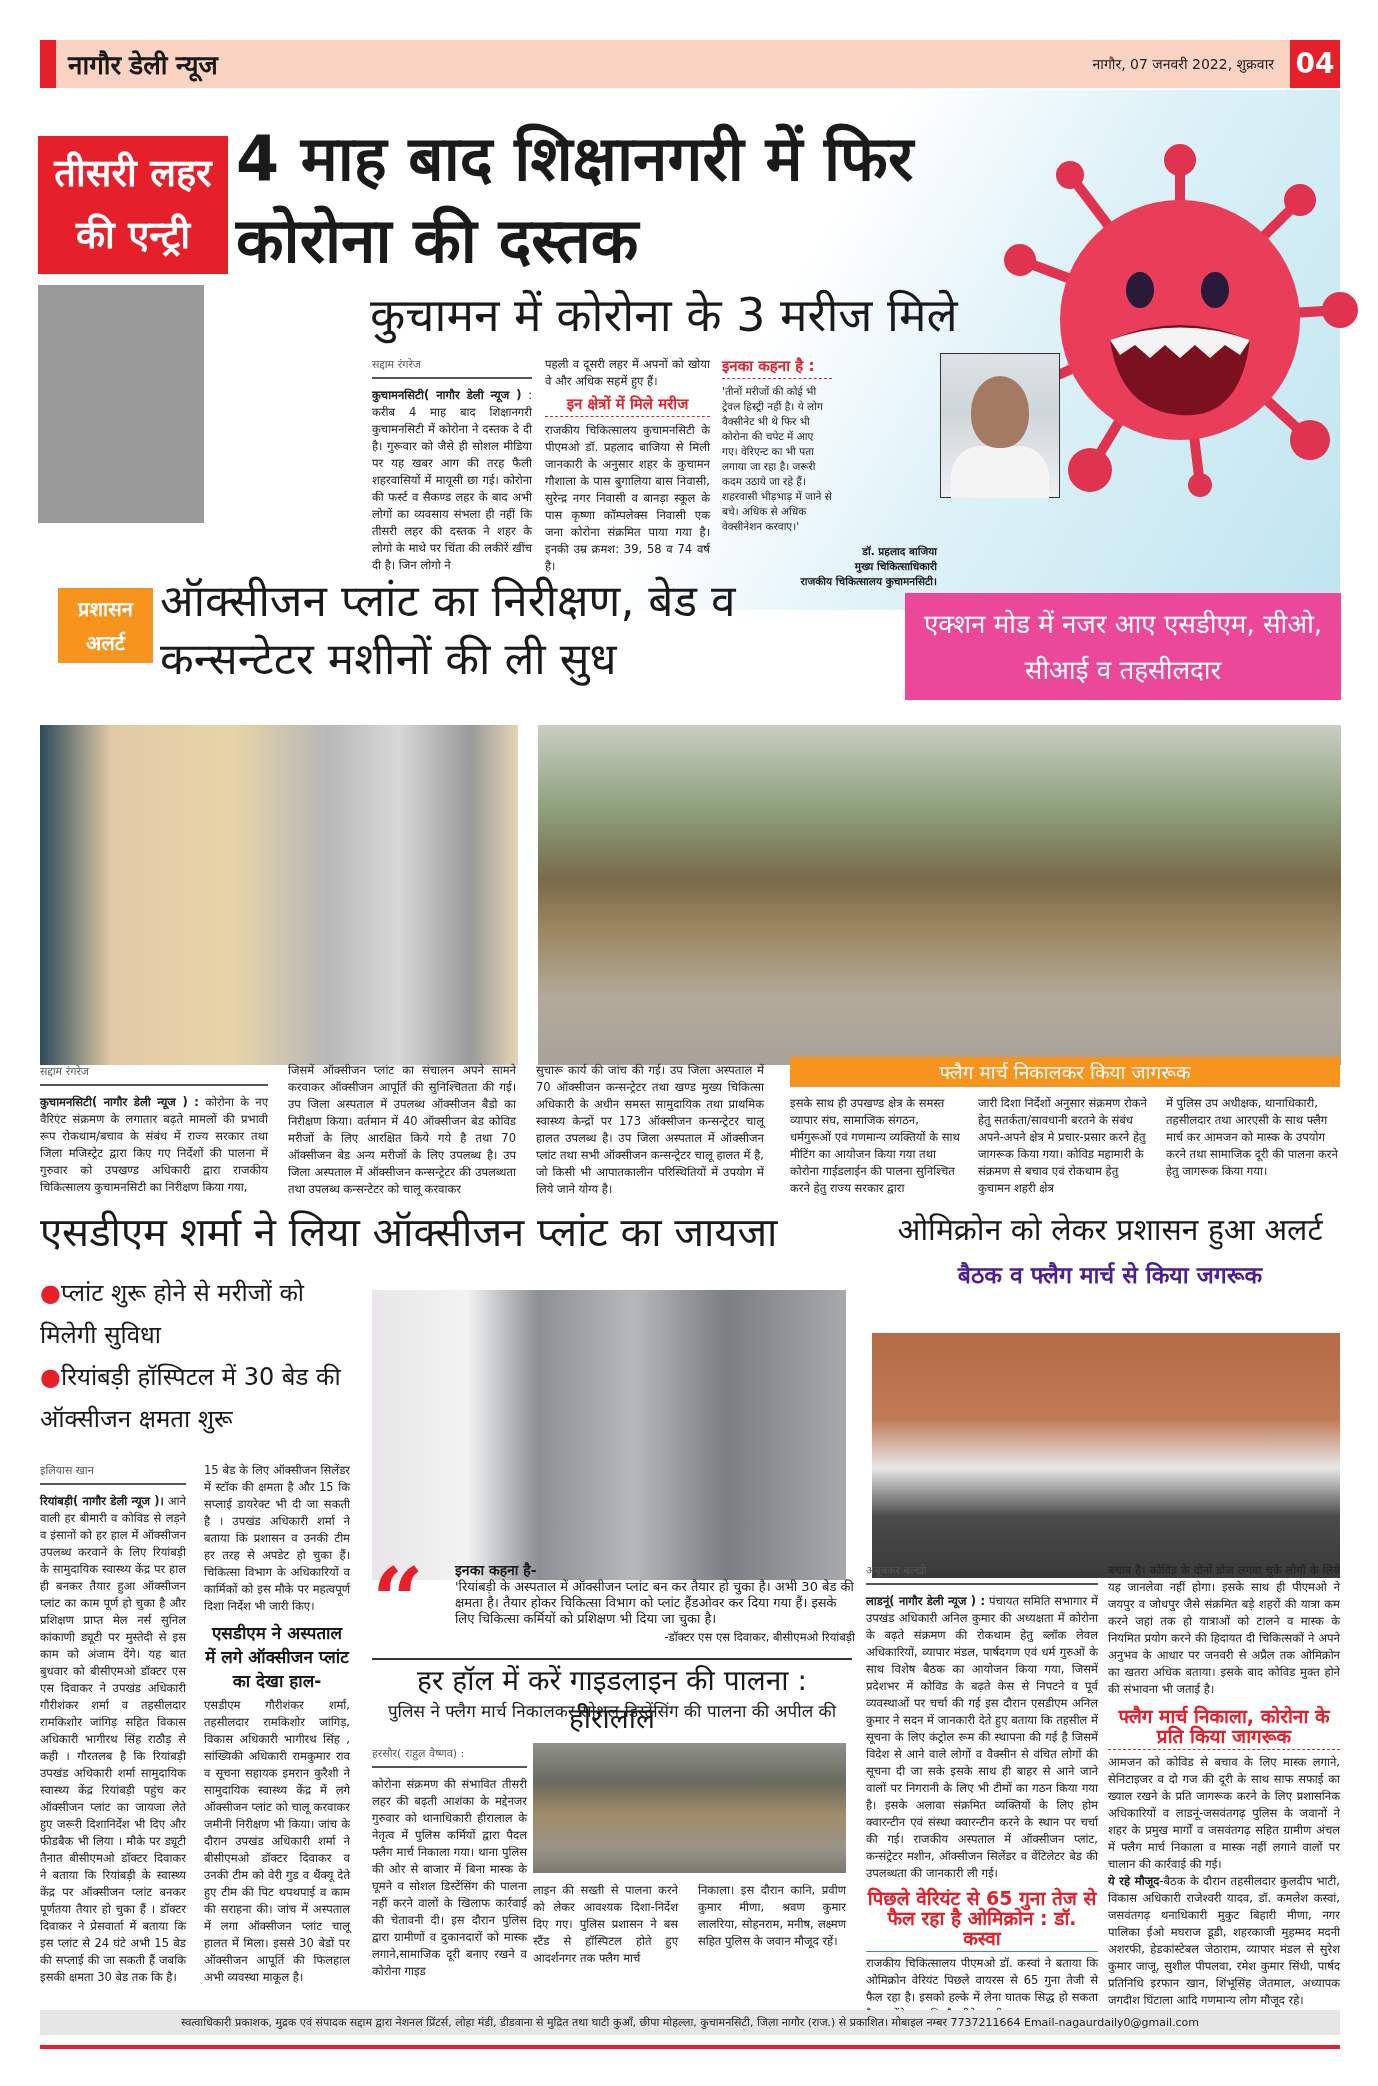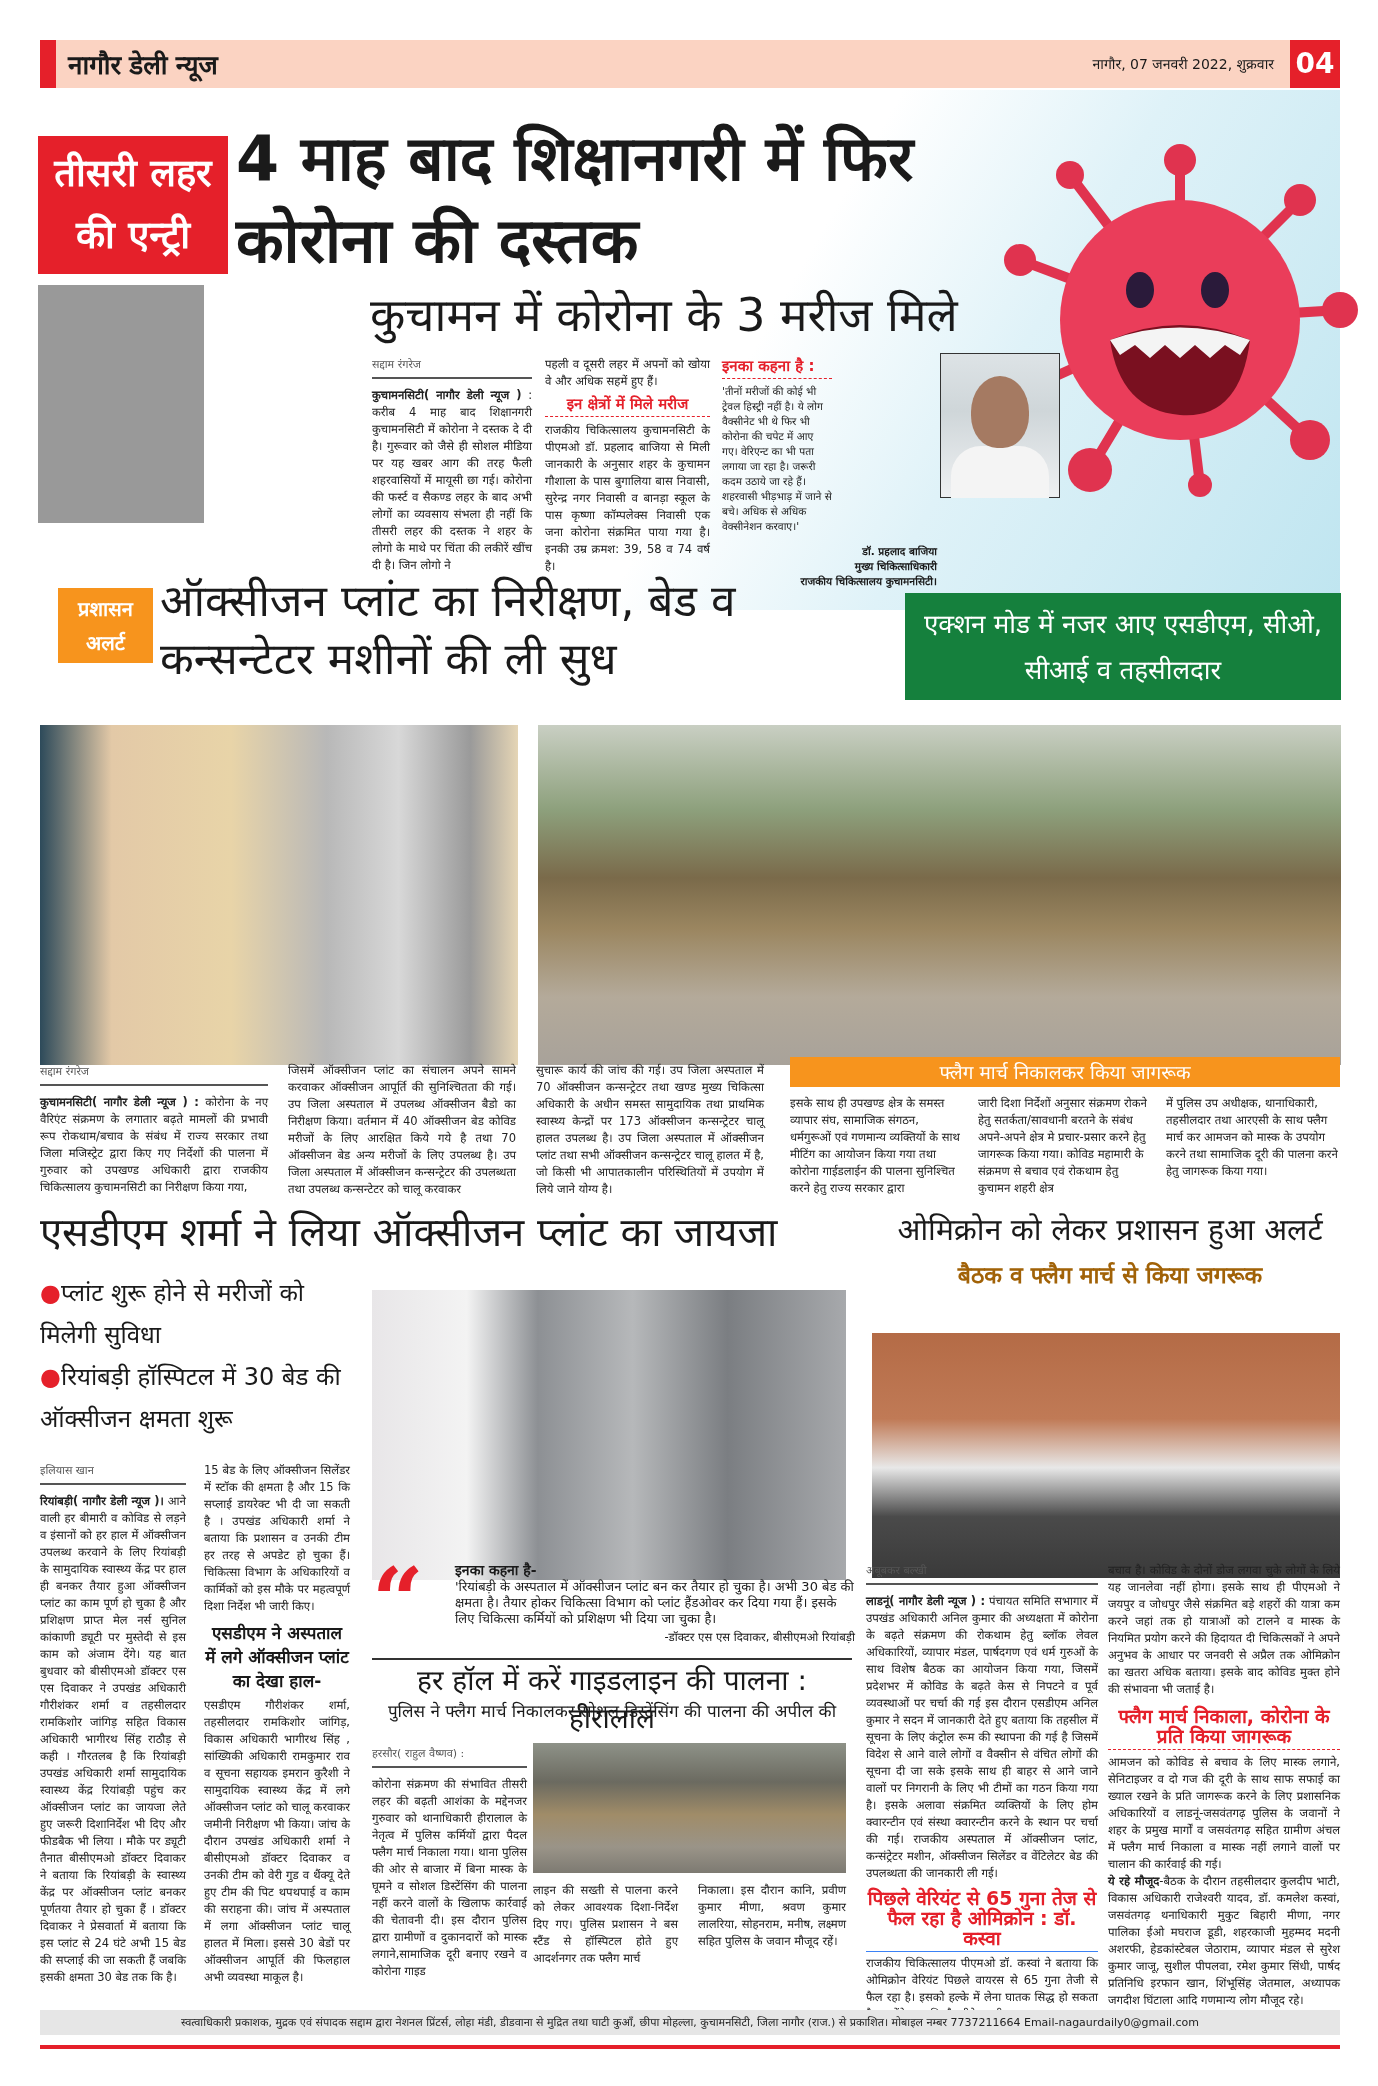--- a/index.html
+++ b/index.html
@@ -24,31 +24,31 @@
   .col { font-size: 11.5px; line-height: 17px; text-align: justify; color: #222; }
   .col b { font-weight: bold; }
   .redhead { color: #e5202a; font-weight: bold; font-size: 15px; text-align: center; border-bottom: 1px dashed #e5202a; padding-bottom: 3px; margin: 3px 0 5px; }
 
   .doc-photo { left: 940px; top: 353px; width: 120px; height: 145px; border: 1px solid #333; background: linear-gradient(180deg, #dde3e6 0%, #cfd6d9 40%, #eef0f2 100%); }
   .doc-photo .face { position: absolute; left: 30px; top: 22px; width: 58px; height: 72px; border-radius: 50% 50% 45% 45%; background: #a57a62; }
   .doc-photo .coat { position: absolute; left: 10px; top: 92px; width: 98px; height: 52px; background: #f4f4f4; border-radius: 30px 30px 0 0; }
 
   .orangebox { left: 58px; top: 588px; width: 95px; height: 75px; background: #f7941d; color: #fff; font-size: 20px; font-weight: bold; text-align: center; line-height: 34px; padding-top: 4px; }
   .headline2 { left: 160px; top: 572px; width: 720px; font-size: 44px; line-height: 58px; color: #1a1a1a; }
-  .actionbox { left: 905px; top: 593px; width: 436px; height: 107px; background: #15803d; color: #fff; font-size: 26px; text-align: center; line-height: 46px; padding-top: 8px; }
+  .actionbox { left: 905px; top: 593px; width: 436px; height: 107px; background: #ec4899; color: #fff; font-size: 26px; text-align: center; line-height: 46px; padding-top: 8px; }
 
   .photo { background: #999; overflow: hidden; }
   .photo-tank { left: 40px; top: 725px; width: 478px; height: 340px; background: linear-gradient(90deg, #2d4a5a 0%, #e3c9a7 15%, #e8d4a8 40%, #b8b8b8 60%, #d8d8d8 75%, #9a9a9a 90%, #e5d5b5 100%); }
   .photo-march { left: 538px; top: 725px; width: 803px; height: 340px; background: linear-gradient(180deg, #c9cfc3 0%, #8da07c 25%, #7a6a4a 45%, #9b8660 60%, #b4aa9a 80%, #a8a29a 100%); }
 
   .flagbar { left: 790px; top: 1057px; width: 550px; height: 30px; background: #f7941d; color: #fff; font-size: 19px; text-align: center; line-height: 30px; }
 
   .headline3 { left: 40px; top: 1205px; width: 820px; font-size: 40px; line-height: 54px; color: #1a1a1a; }
   .headline4 { left: 880px; top: 1210px; width: 460px; font-size: 30px; line-height: 40px; text-align: center; color: #1a1a1a; }
-  .subhead4 { left: 880px; top: 1258px; width: 460px; font-size: 23px; line-height: 34px; text-align: center; color: #a16207; font-weight: bold; }
+  .subhead4 { left: 880px; top: 1258px; width: 460px; font-size: 23px; line-height: 34px; text-align: center; color: #4c1d95; font-weight: bold; }
   .bullets { left: 40px; top: 1272px; width: 310px; font-size: 24px; line-height: 42px; color: #1a1a1a; }
   .bullets .dot { color: #e5202a; }
   .photo-plant { left: 372px; top: 1290px; width: 474px; height: 290px; background: linear-gradient(90deg, #e8e6e8 0%, #f3f3f3 20%, #8d9094 35%, #b6b8ba 55%, #7b7e82 75%, #a7a9ac 100%); }
   .photo-meeting { left: 872px; top: 1333px; width: 468px; height: 245px; background: linear-gradient(180deg, #b46b46 0%, #c07a56 35%, #e8e8e8 55%, #4a4a4a 75%, #3a3a3a 100%); }
 
   .quote-mark { left: 372px; top: 1555px; font-size: 90px; color: #e5202a; font-weight: bold; line-height: 90px; font-family: "DejaVu Serif", serif; }
   .quote-box { left: 455px; top: 1560px; width: 400px; }
   .quote-box .qh { font-size: 14px; font-weight: bold; }
   .quote-box .qt { font-size: 13px; line-height: 16px; }
   .quote-box .qa { font-size: 11.5px; text-align: right; margin-top: 2px; }

